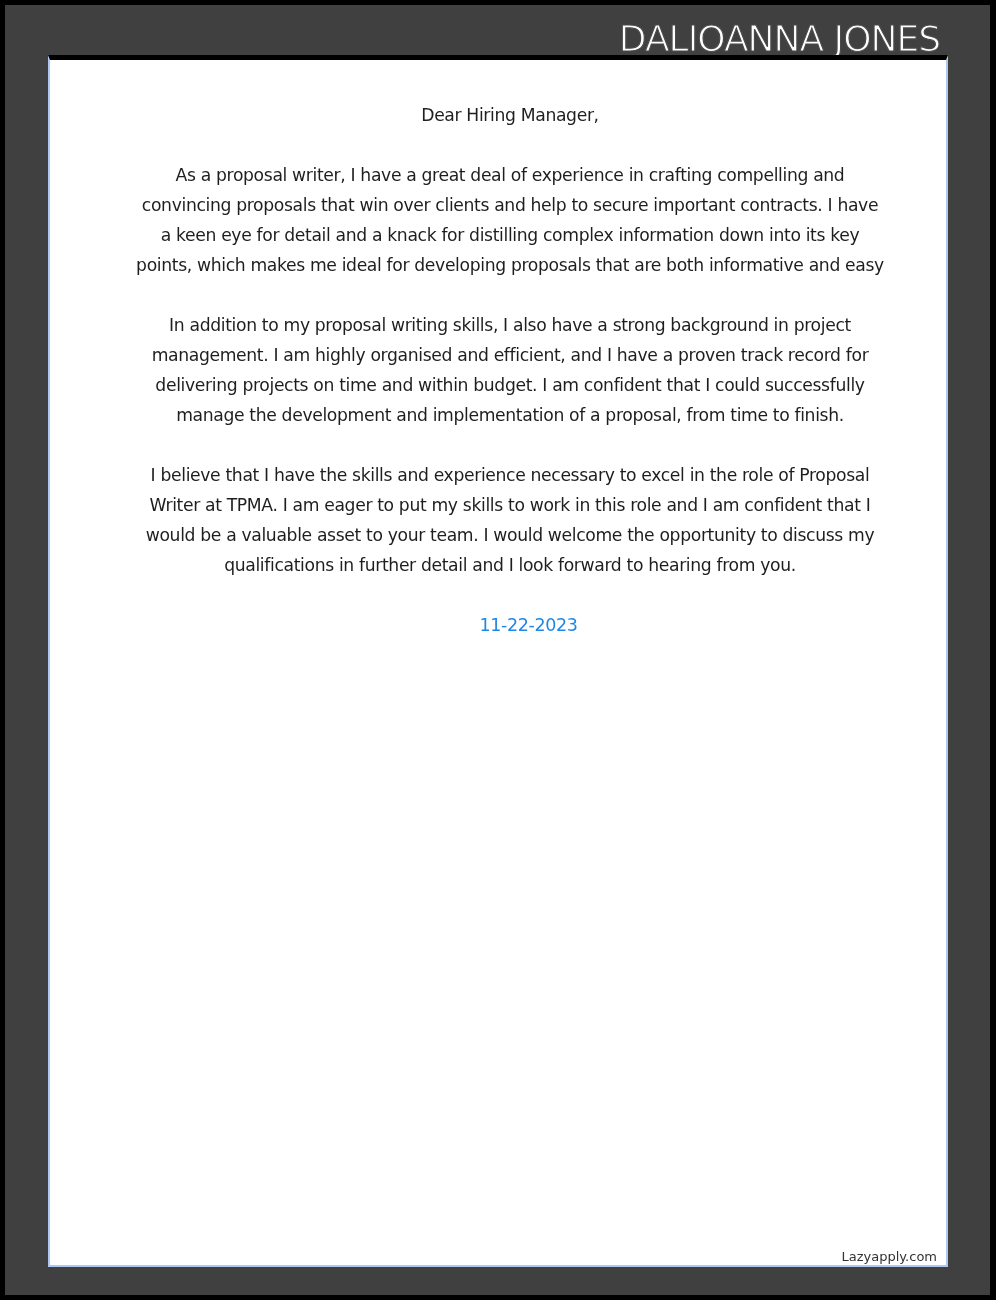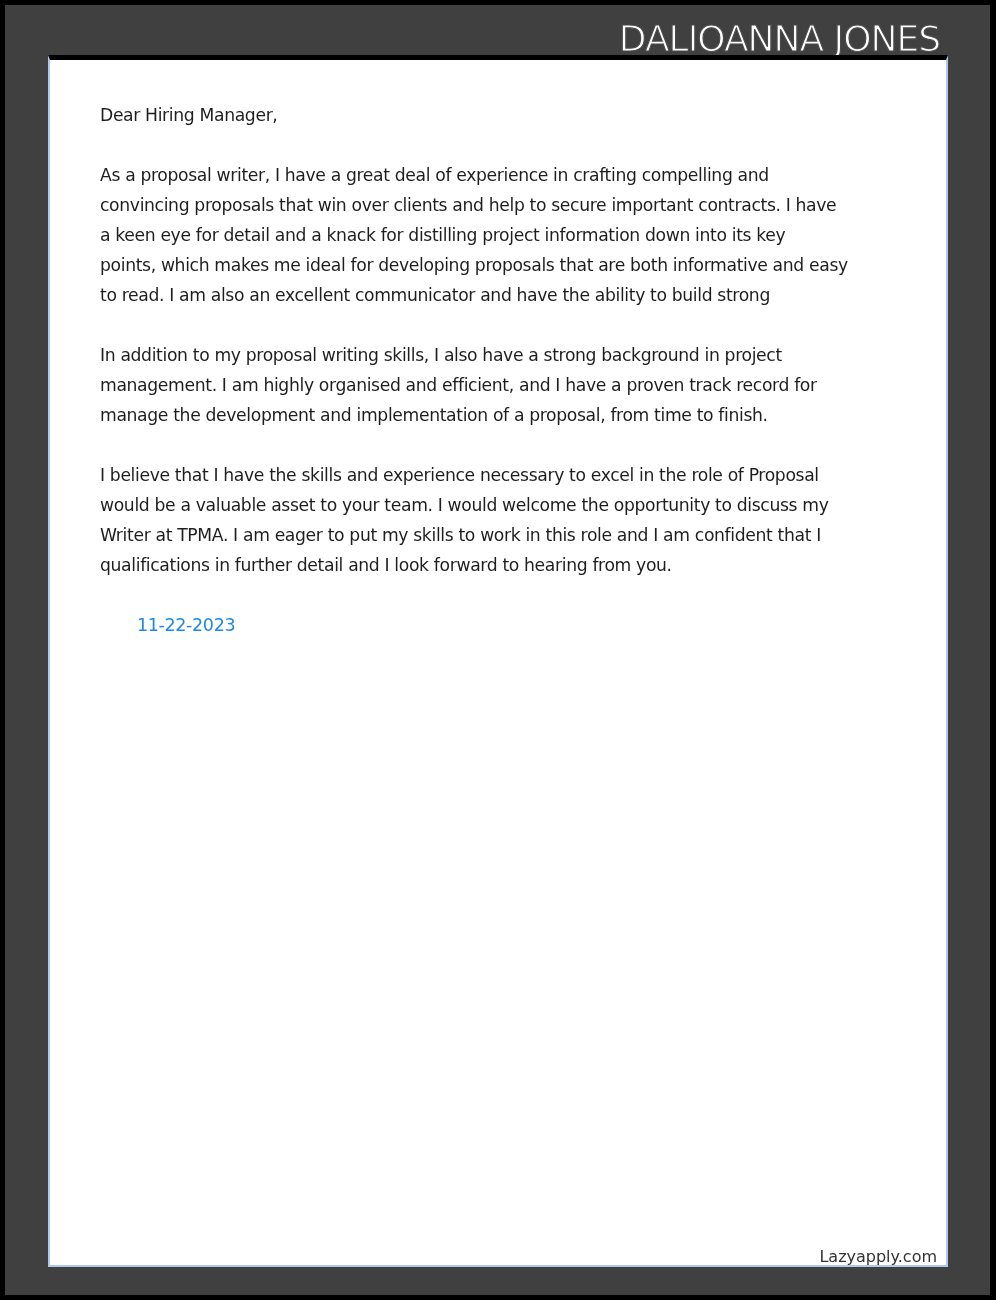--- a/index.html
+++ b/index.html
@@ -24,69 +24,70 @@
     white-space: nowrap;
   }
   .page {
     position: absolute; left: 43px; top: 50px;
     width: 896px; height: 1205px;
     background: #ffffff;
     border-left: 2px solid #aec8f0;
     border-right: 2px solid #aec8f0;
     border-bottom: 2px solid #aec8f0;
     border-top: 5px solid #000;
+    text-align: center;
   }
   .content {
     position: absolute; left: 50px; top: 40px;
     width: 820px;
     font-family: "DejaVu Sans", sans-serif;
     font-size: 17.2px; line-height: 30px;
     letter-spacing: -0.35px;
     color: #1e1e1e;
   }
   .line { display: block; white-space: nowrap; }
   .para { margin: 0 0 30px 0; }
   .para.last { }
   .date { color: #1e88e5; font-size: 17.5px; line-height: 30px; margin-left: 37px; }
   .footer {
     position: absolute; right: 9px; bottom: 0px;
-    font-size: 16px; line-height: 16px; color: #333;
+    font-size: 13px; line-height: 16px; color: #333;
   }
 </style>
 </head>
 <body>
 
 <div class="frame">
   <div class="name">DALIOANNA JONES</div>
 
   <div class="page">
     <div class="content">
       <p class="para">
         <span class="line">Dear Hiring Manager,</span>
       </p>
 
 
       <p class="para">
         <span class="line">As a proposal writer, I have a great deal of experience in crafting compelling and</span>
         <span class="line">convincing proposals that win over clients and help to secure important contracts. I have</span>
-        <span class="line">a keen eye for detail and a knack for distilling project information down into its key</span>
+        <span class="line">a keen eye for detail and a knack for distilling complex information down into its key</span>
         <span class="line">points, which makes me ideal for developing proposals that are both informative and easy</span>
-        <span class="line">to read. I am also an excellent communicator and have the ability to build strong</span>
       </p>
 
       <p class="para">
         <span class="line">In addition to my proposal writing skills, I also have a strong background in project</span>
         <span class="line">management. I am highly organised and efficient, and I have a proven track record for</span>
+        <span class="line">delivering projects on time and within budget. I am confident that I could successfully</span>
         <span class="line">manage the development and implementation of a proposal, from time to finish.</span>
       </p>
 
       <p class="para last">
         <span class="line">I believe that I have the skills and experience necessary to excel in the role of Proposal</span>
+        <span class="line">Writer at TPMA. I am eager to put my skills to work in this role and I am confident that I</span>
         <span class="line">would be a valuable asset to your team. I would welcome the opportunity to discuss my</span>
-        <span class="line">Writer at TPMA. I am eager to put my skills to work in this role and I am confident that I</span>
         <span class="line">qualifications in further detail and I look forward to hearing from you.</span>
       </p>
 
       <div class="date">11-22-2023</div>
     </div>
 
     <div class="footer">Lazyapply.com</div>
   </div>
 </div>
 

